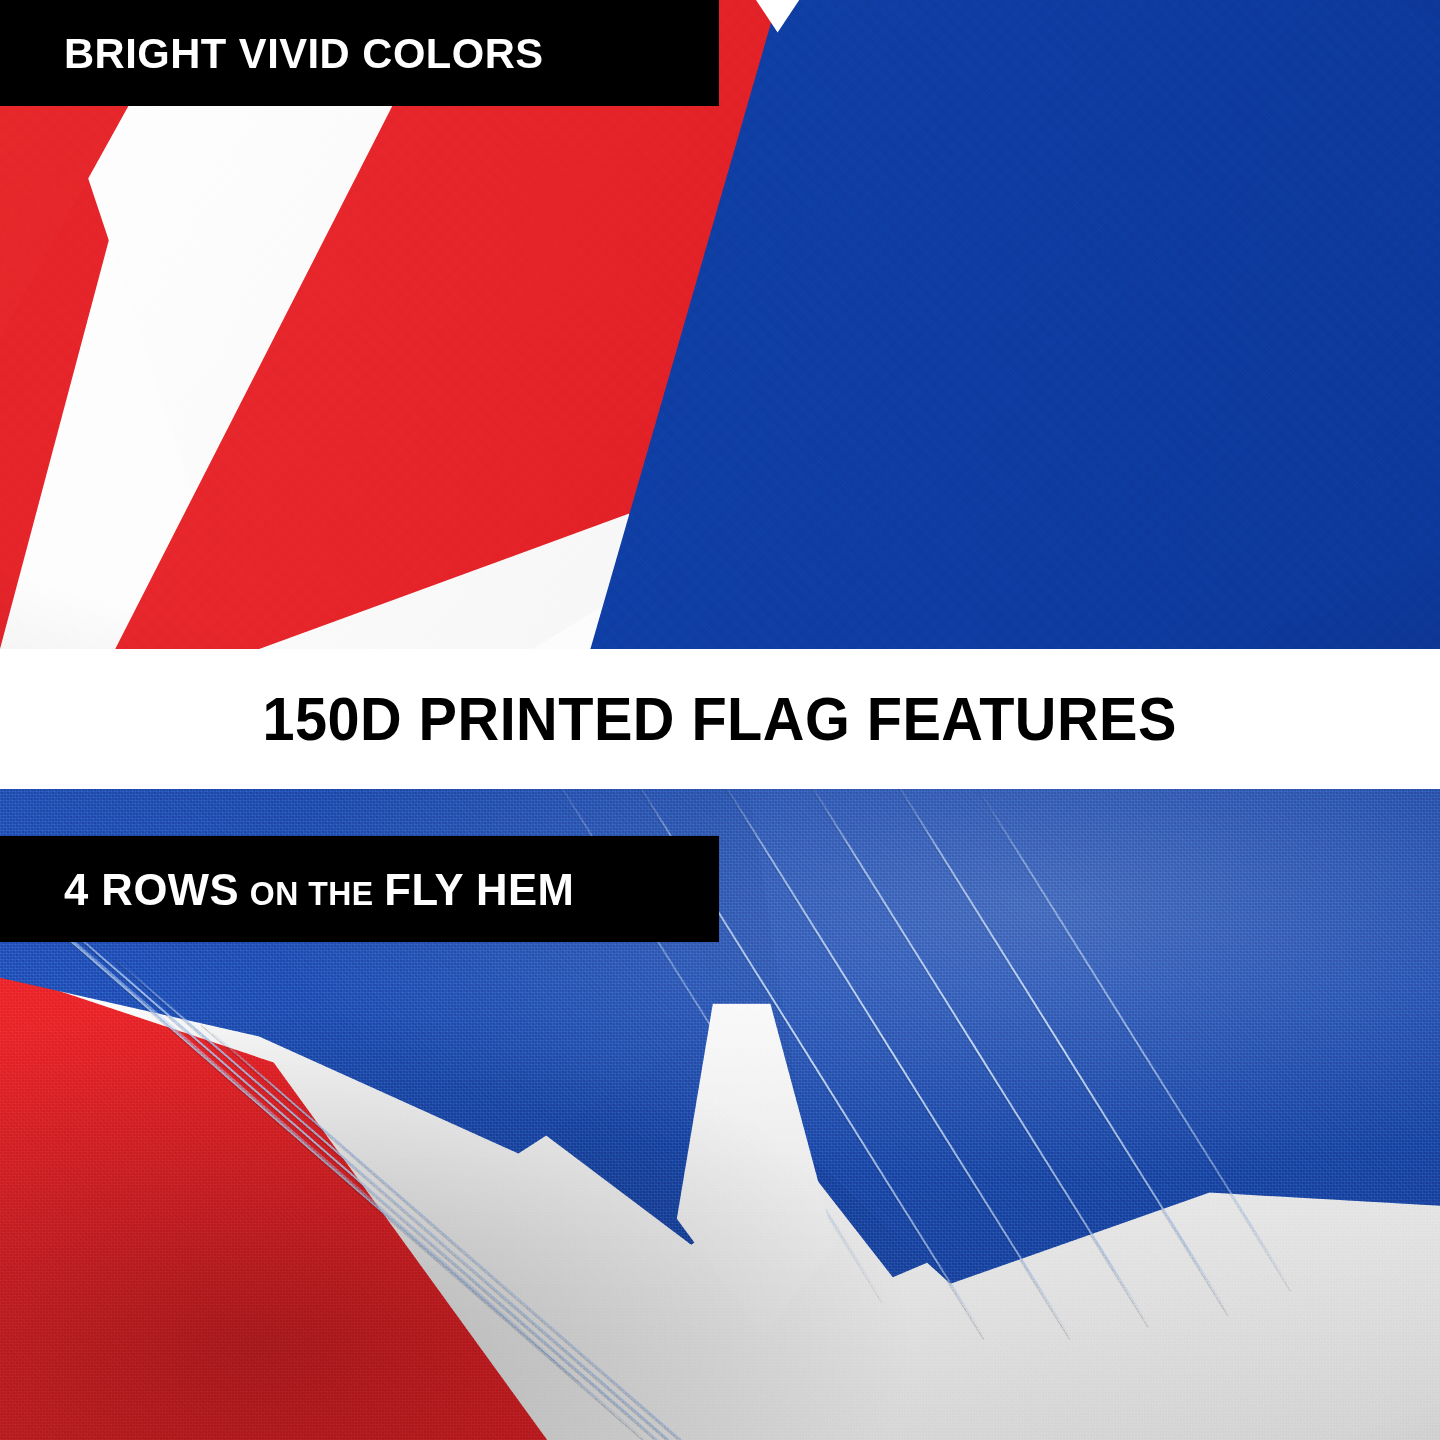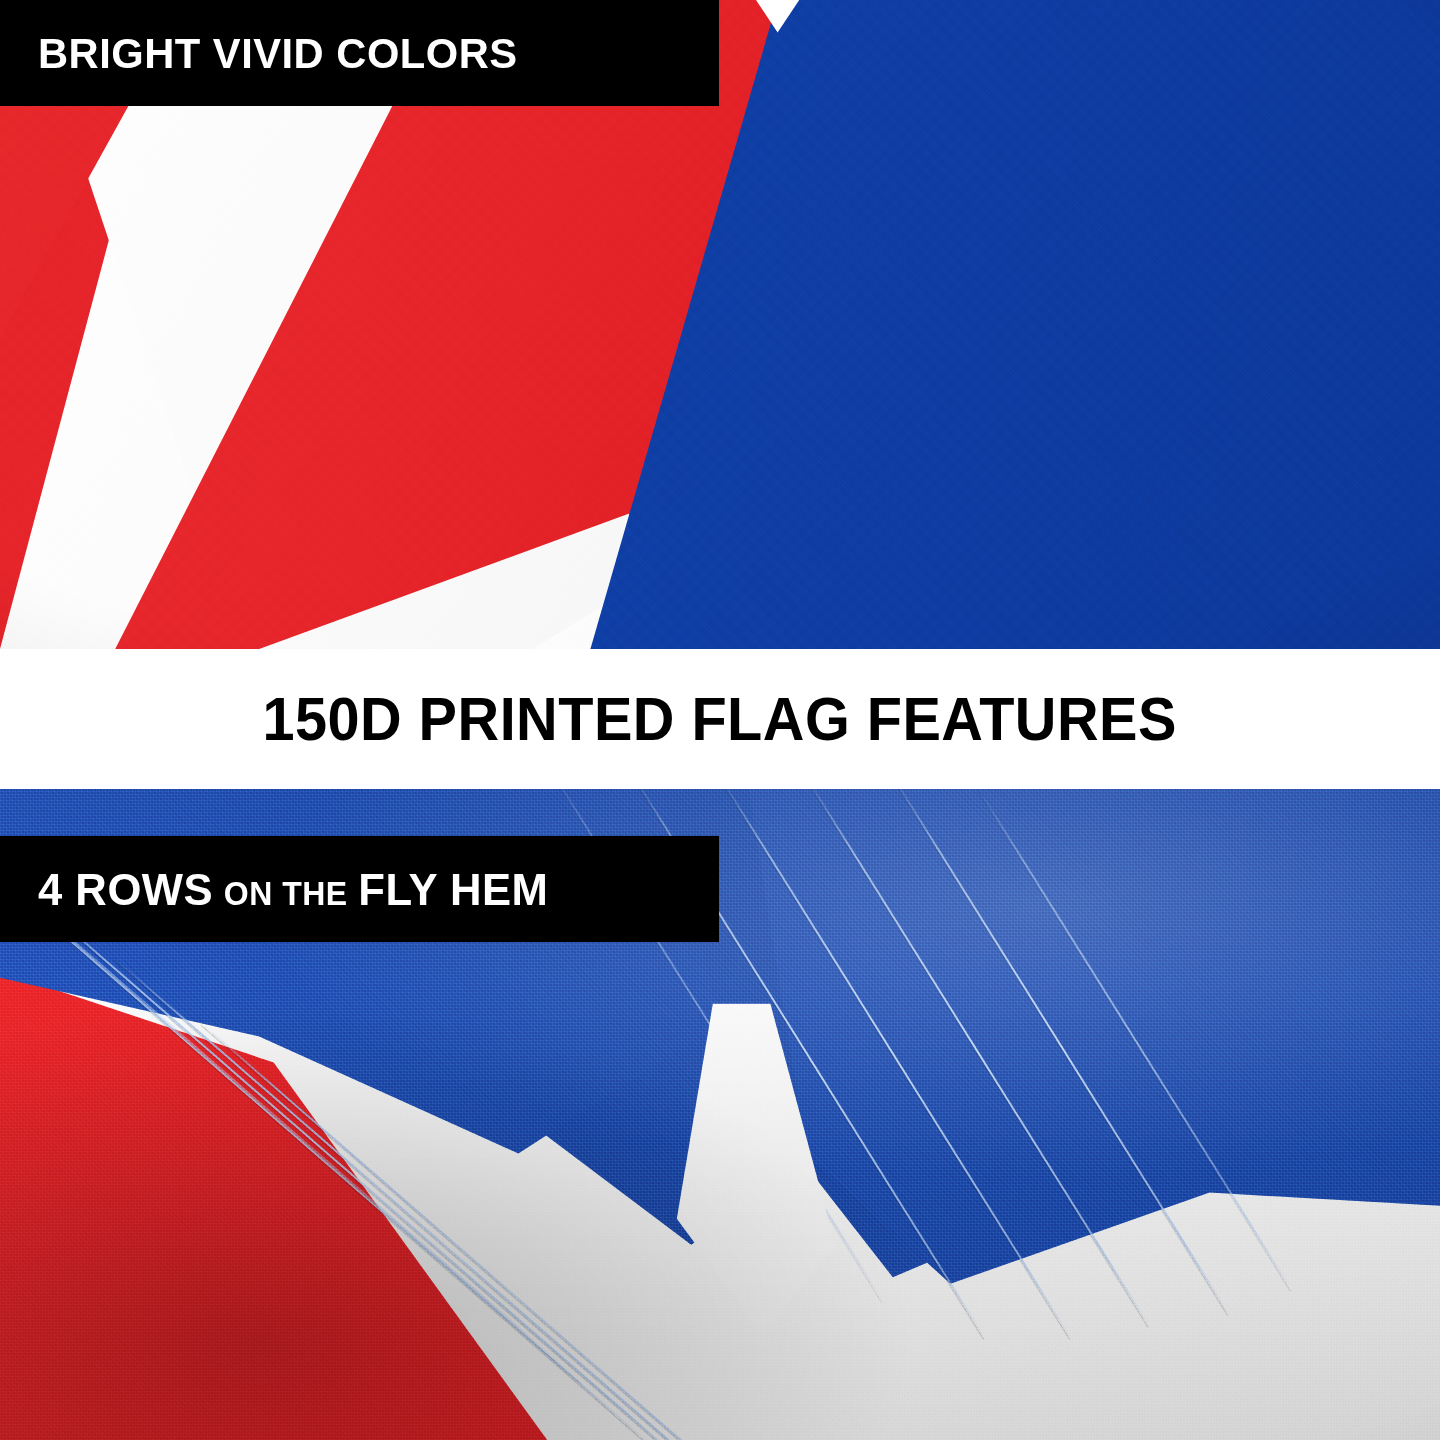--- a/index.html
+++ b/index.html
@@ -173,21 +173,21 @@
     transform:scaleX(.93);
     transform-origin:center;
   }
 
   
   .label-banner{
     position:absolute; left:0;
     width:719px; height:106px;
     background:#000000;
     display:flex; align-items:center;
-    padding-left:38px;
+    padding-left:64px;
     z-index:8;
   }
   #label-top    { top:0px; }
   #label-bottom { top:789px;margin-top:47px; }
 
   .label-text{
     color:#ffffff;
     font-weight:bold;
     line-height:1;
     white-space:nowrap;

